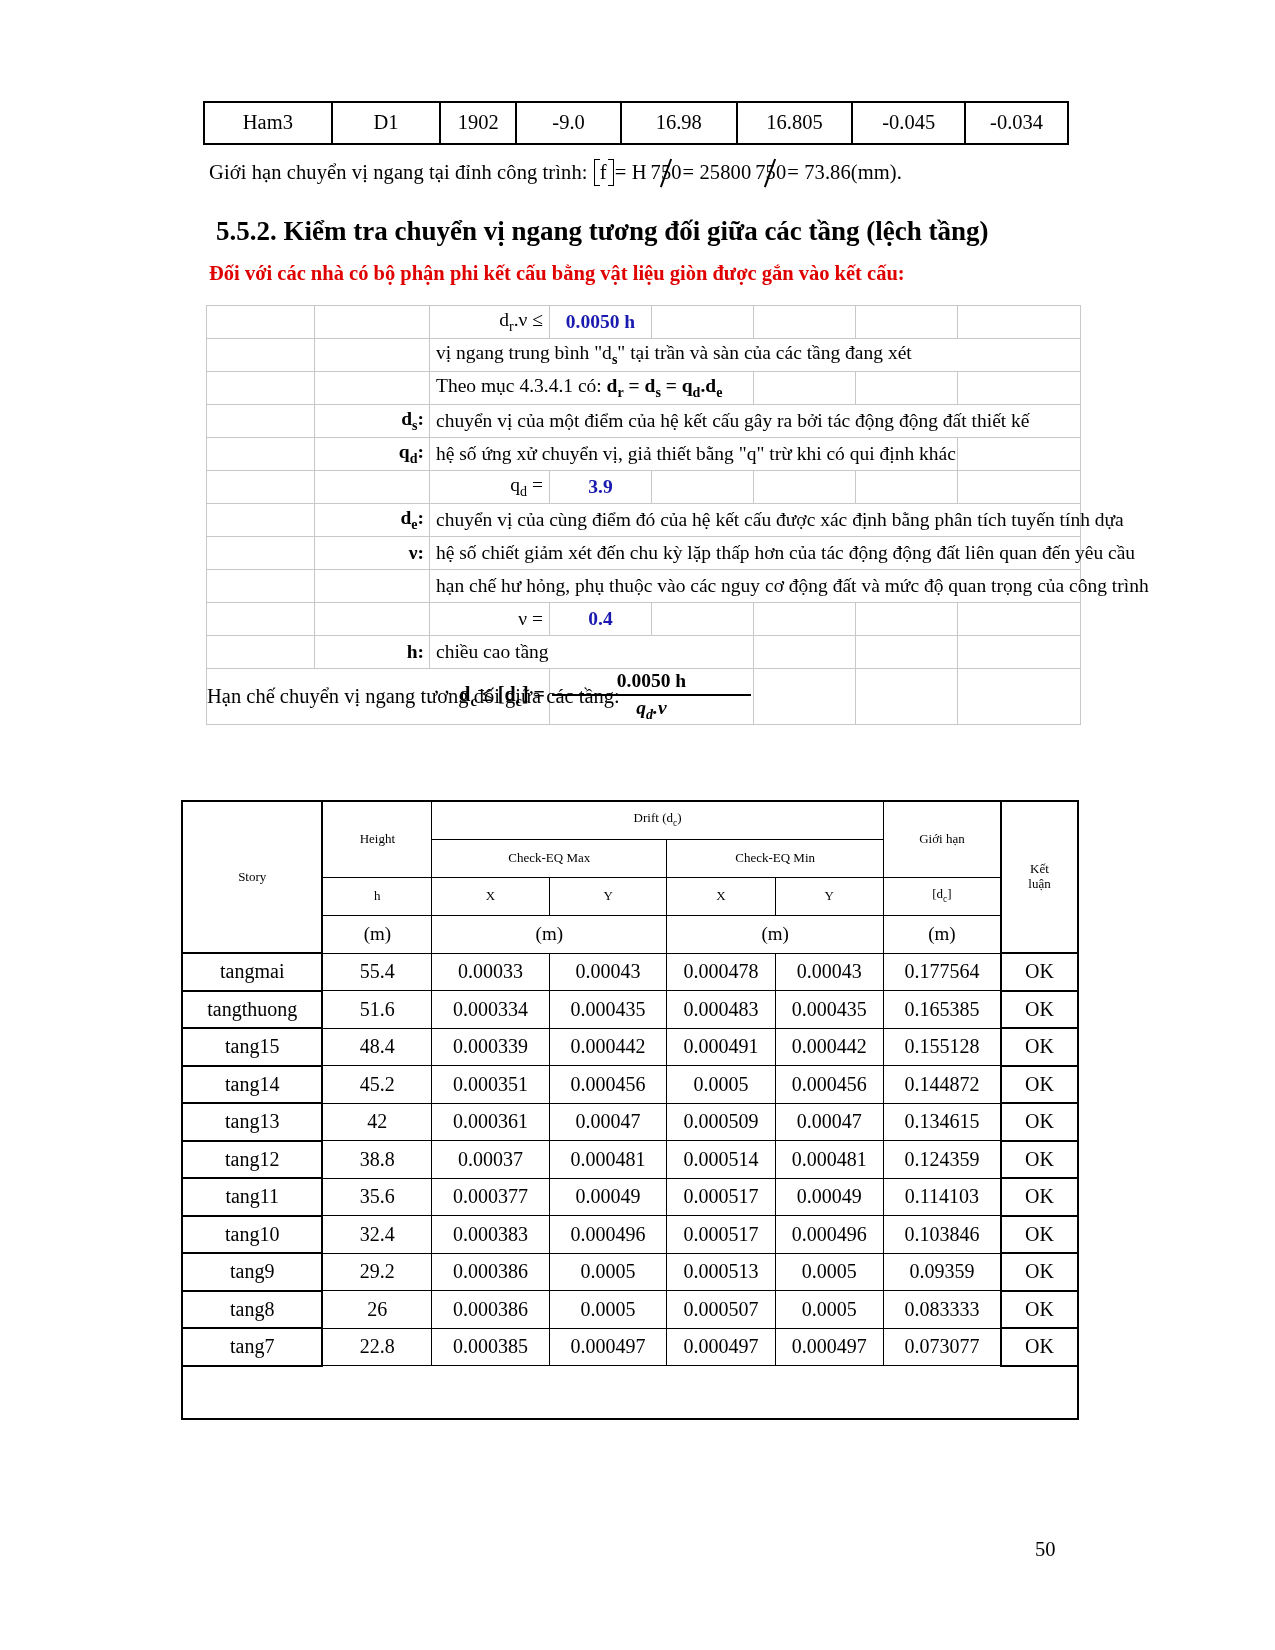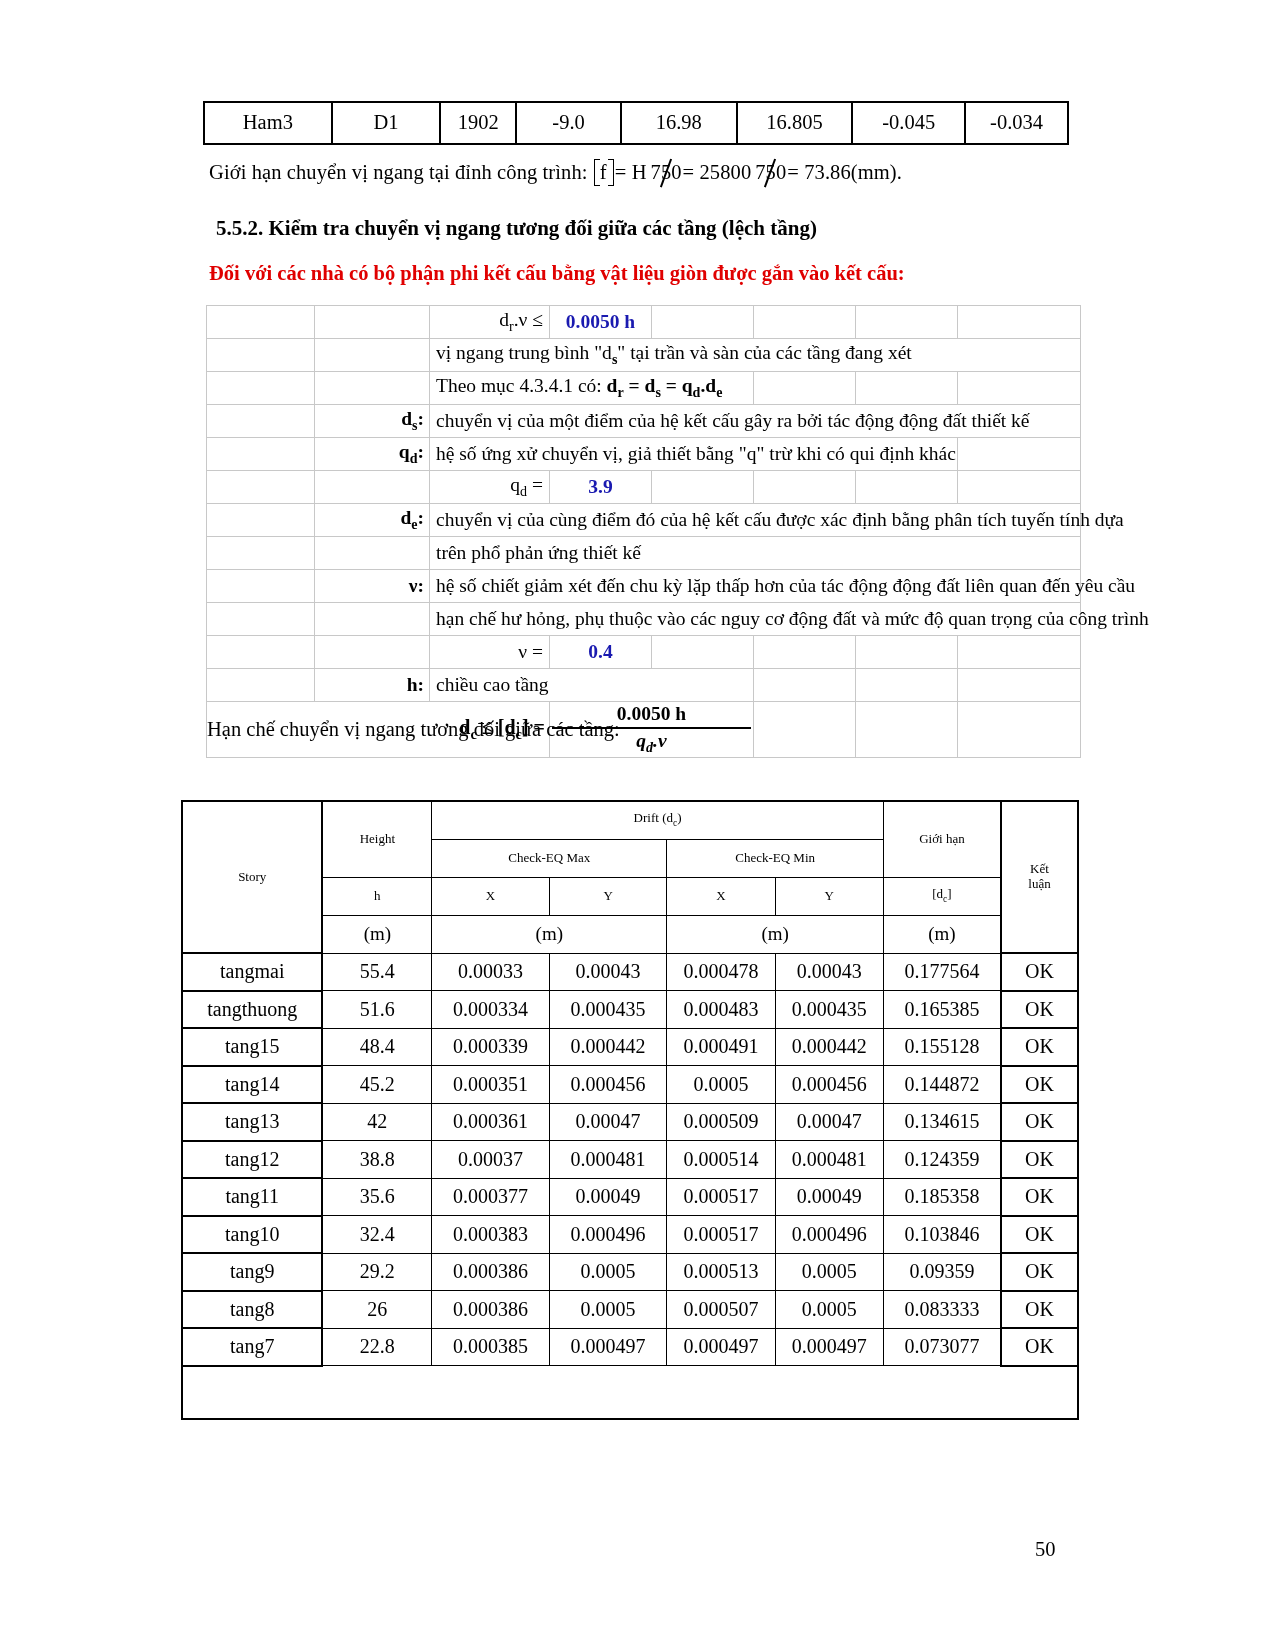--- a/index.html
+++ b/index.html
@@ -80,21 +80,21 @@
     background:#000;
     transform: rotate(20deg);
   }
   .frc .d { margin-left: 3px; }
 
   
   .h-552 {
     position: absolute;
     left: 216px;
     top: 216px;
-    font-size: 21px;
+    font-size: 27px;
     font-weight: bold;
     white-space: nowrap;
   }
   .h-red {
     position: absolute;
     left: 209px;
     top: 262px;
     font-size: 20.5px;
     font-weight: bold;
     color: #e00000;
@@ -308,26 +308,20 @@
       <td></td>
       <td></td>
       <td></td>
       <td></td>
     </tr>
 
     <tr>
       <td></td>
       <td class="lbl"><span>d</span><sub>e</sub>:</td>
       <td class="txt noright" colspan="5">chuyển vị của cùng điểm đó của hệ kết cấu được xác định bằng phân tích tuyến tính dựa</td>
-      <td class="noleft"></td>
-    </tr>
-    <tr>
-      <td></td>
-      <td></td>
-      <td class="txt noright" colspan="5">trên phổ phản ứng thiết kế</td>
       <td class="noleft"></td>
     </tr>
 
     <tr>
       <td></td>
       <td class="lbl">ν:</td>
       <td class="txt noright" colspan="5">hệ số chiết giảm xét đến chu kỳ lặp thấp hơn của tác động động đất liên quan đến yêu cầu</td>
       <td class="noleft"></td>
     </tr>
     <tr>
@@ -474,21 +468,21 @@
           <td>0.124359</td>
           <td class="outer">OK</td>
         </tr>
         <tr>
           <td class="outer">tang11</td>
           <td>35.6</td>
           <td>0.000377</td>
           <td>0.00049</td>
           <td>0.000517</td>
           <td>0.00049</td>
-          <td>0.185358</td>
+          <td>0.114103</td>
           <td class="outer">OK</td>
         </tr>
         <tr>
           <td class="outer">tang10</td>
           <td>32.4</td>
           <td>0.000383</td>
           <td>0.000496</td>
           <td>0.000517</td>
           <td>0.000496</td>
           <td>0.103846</td>

